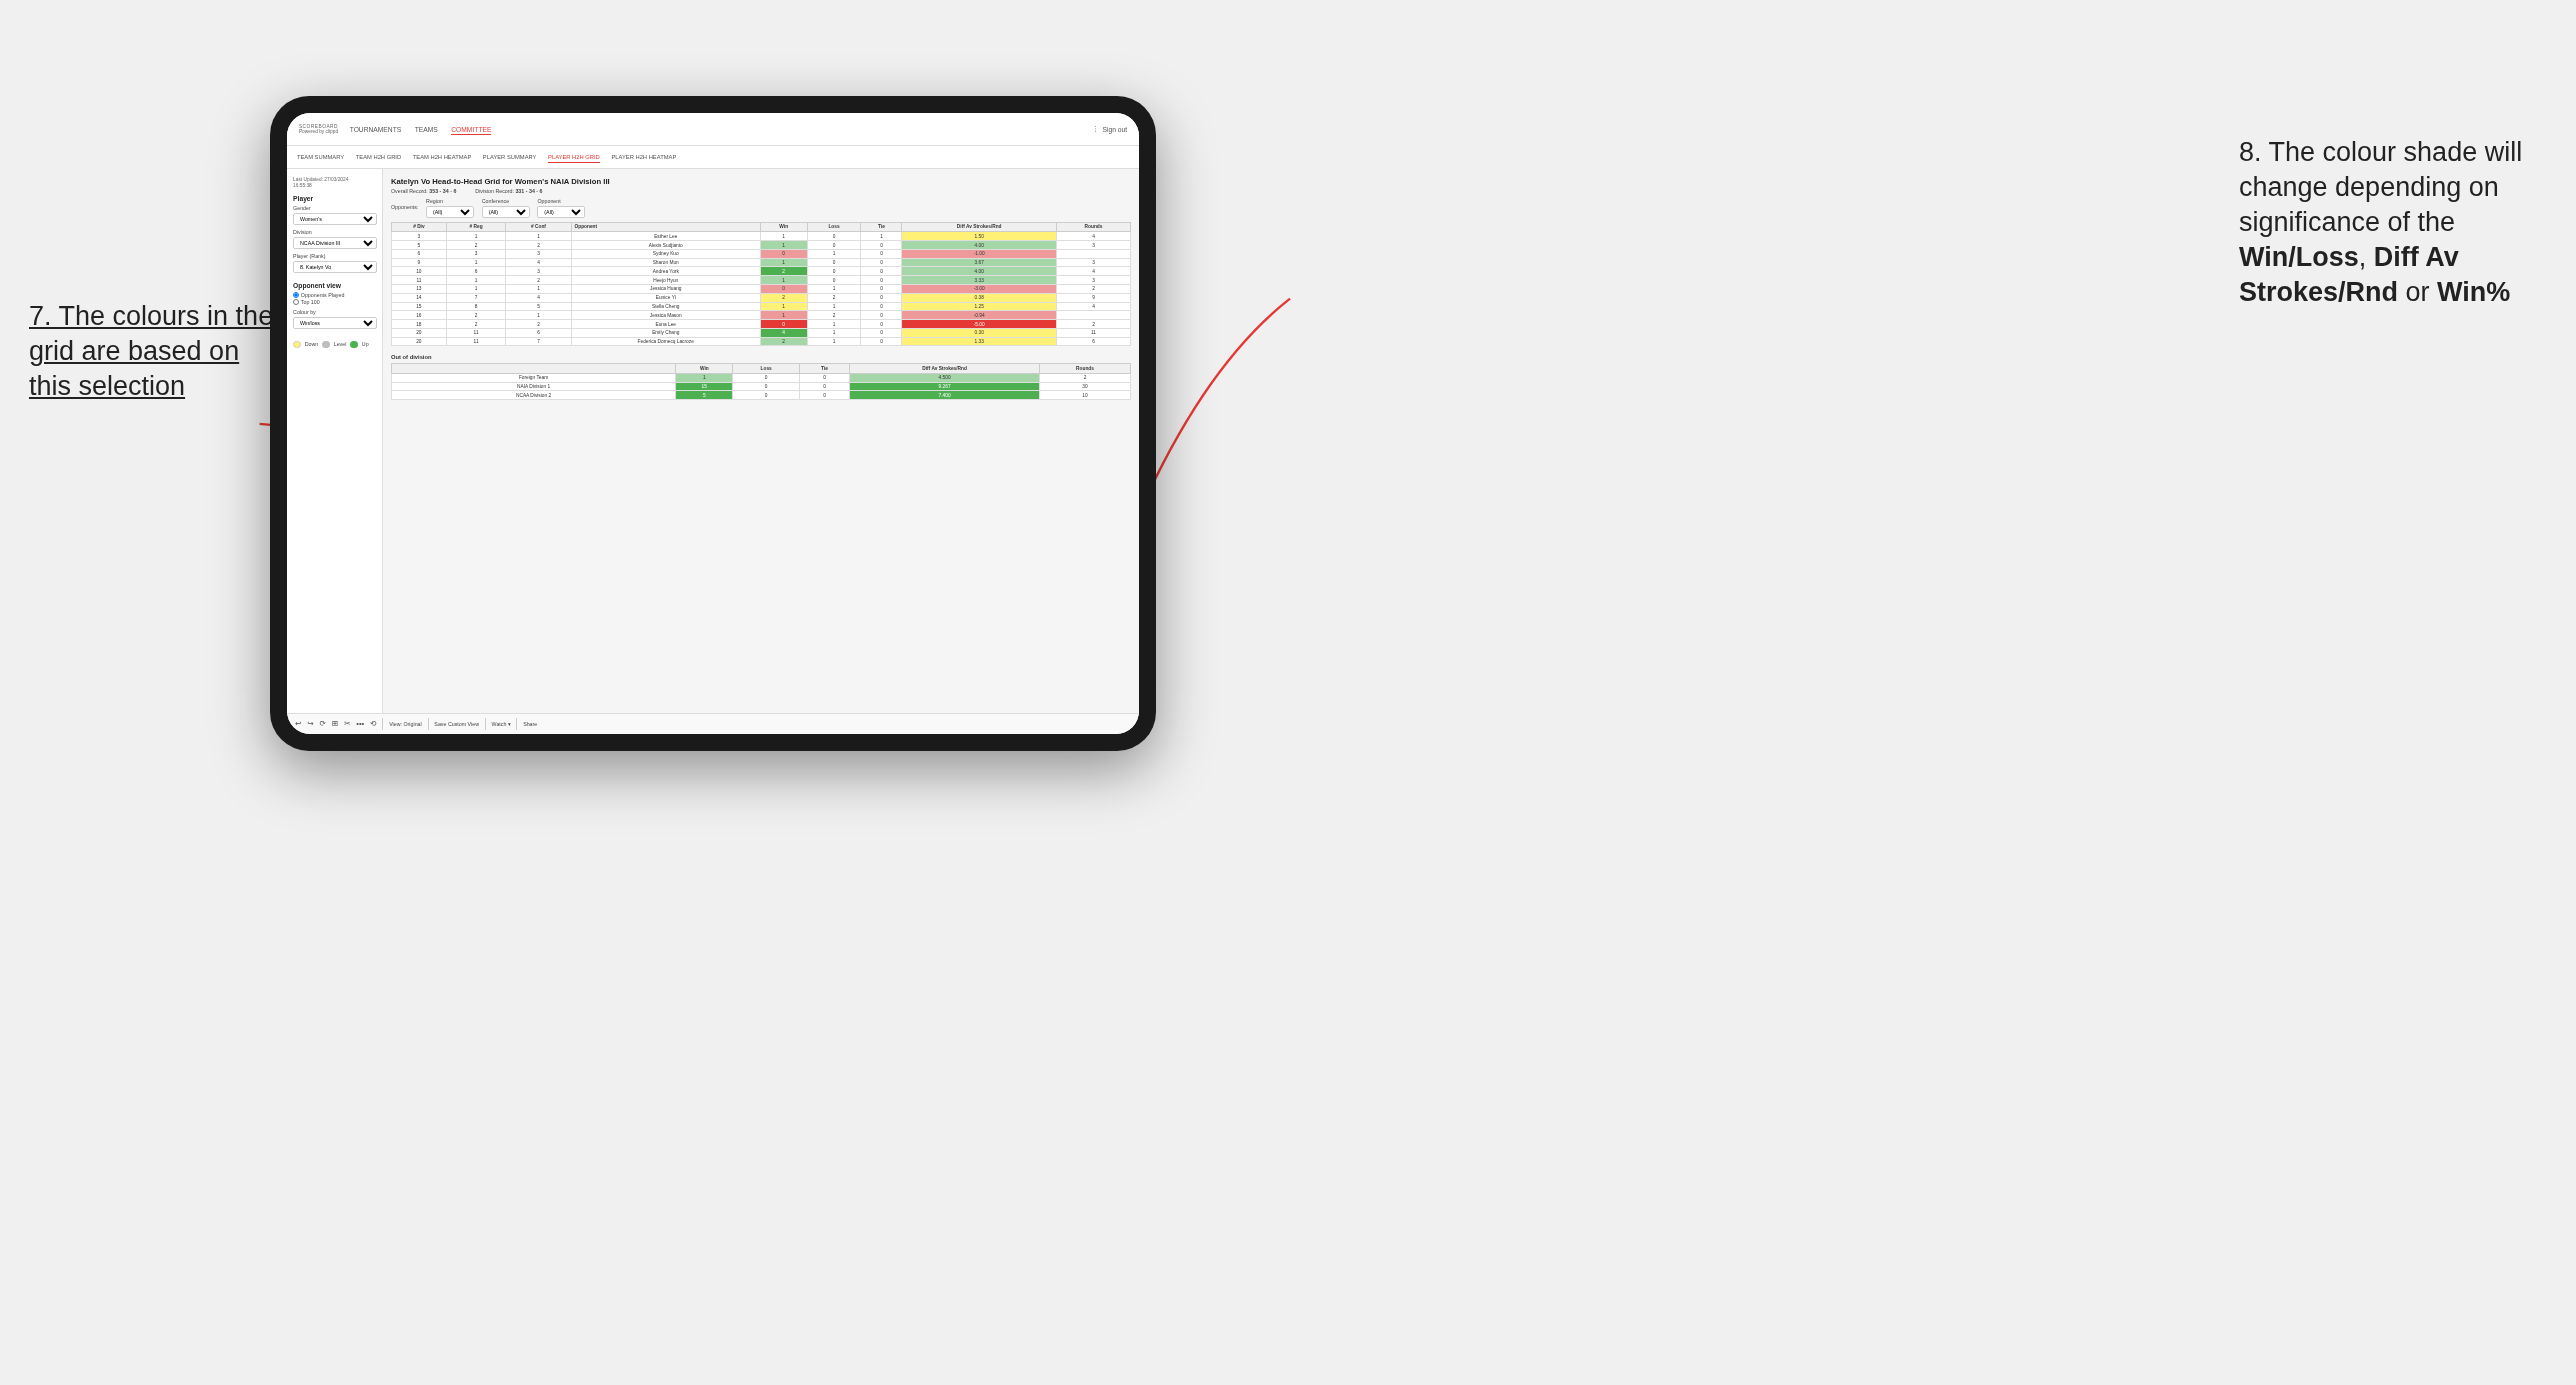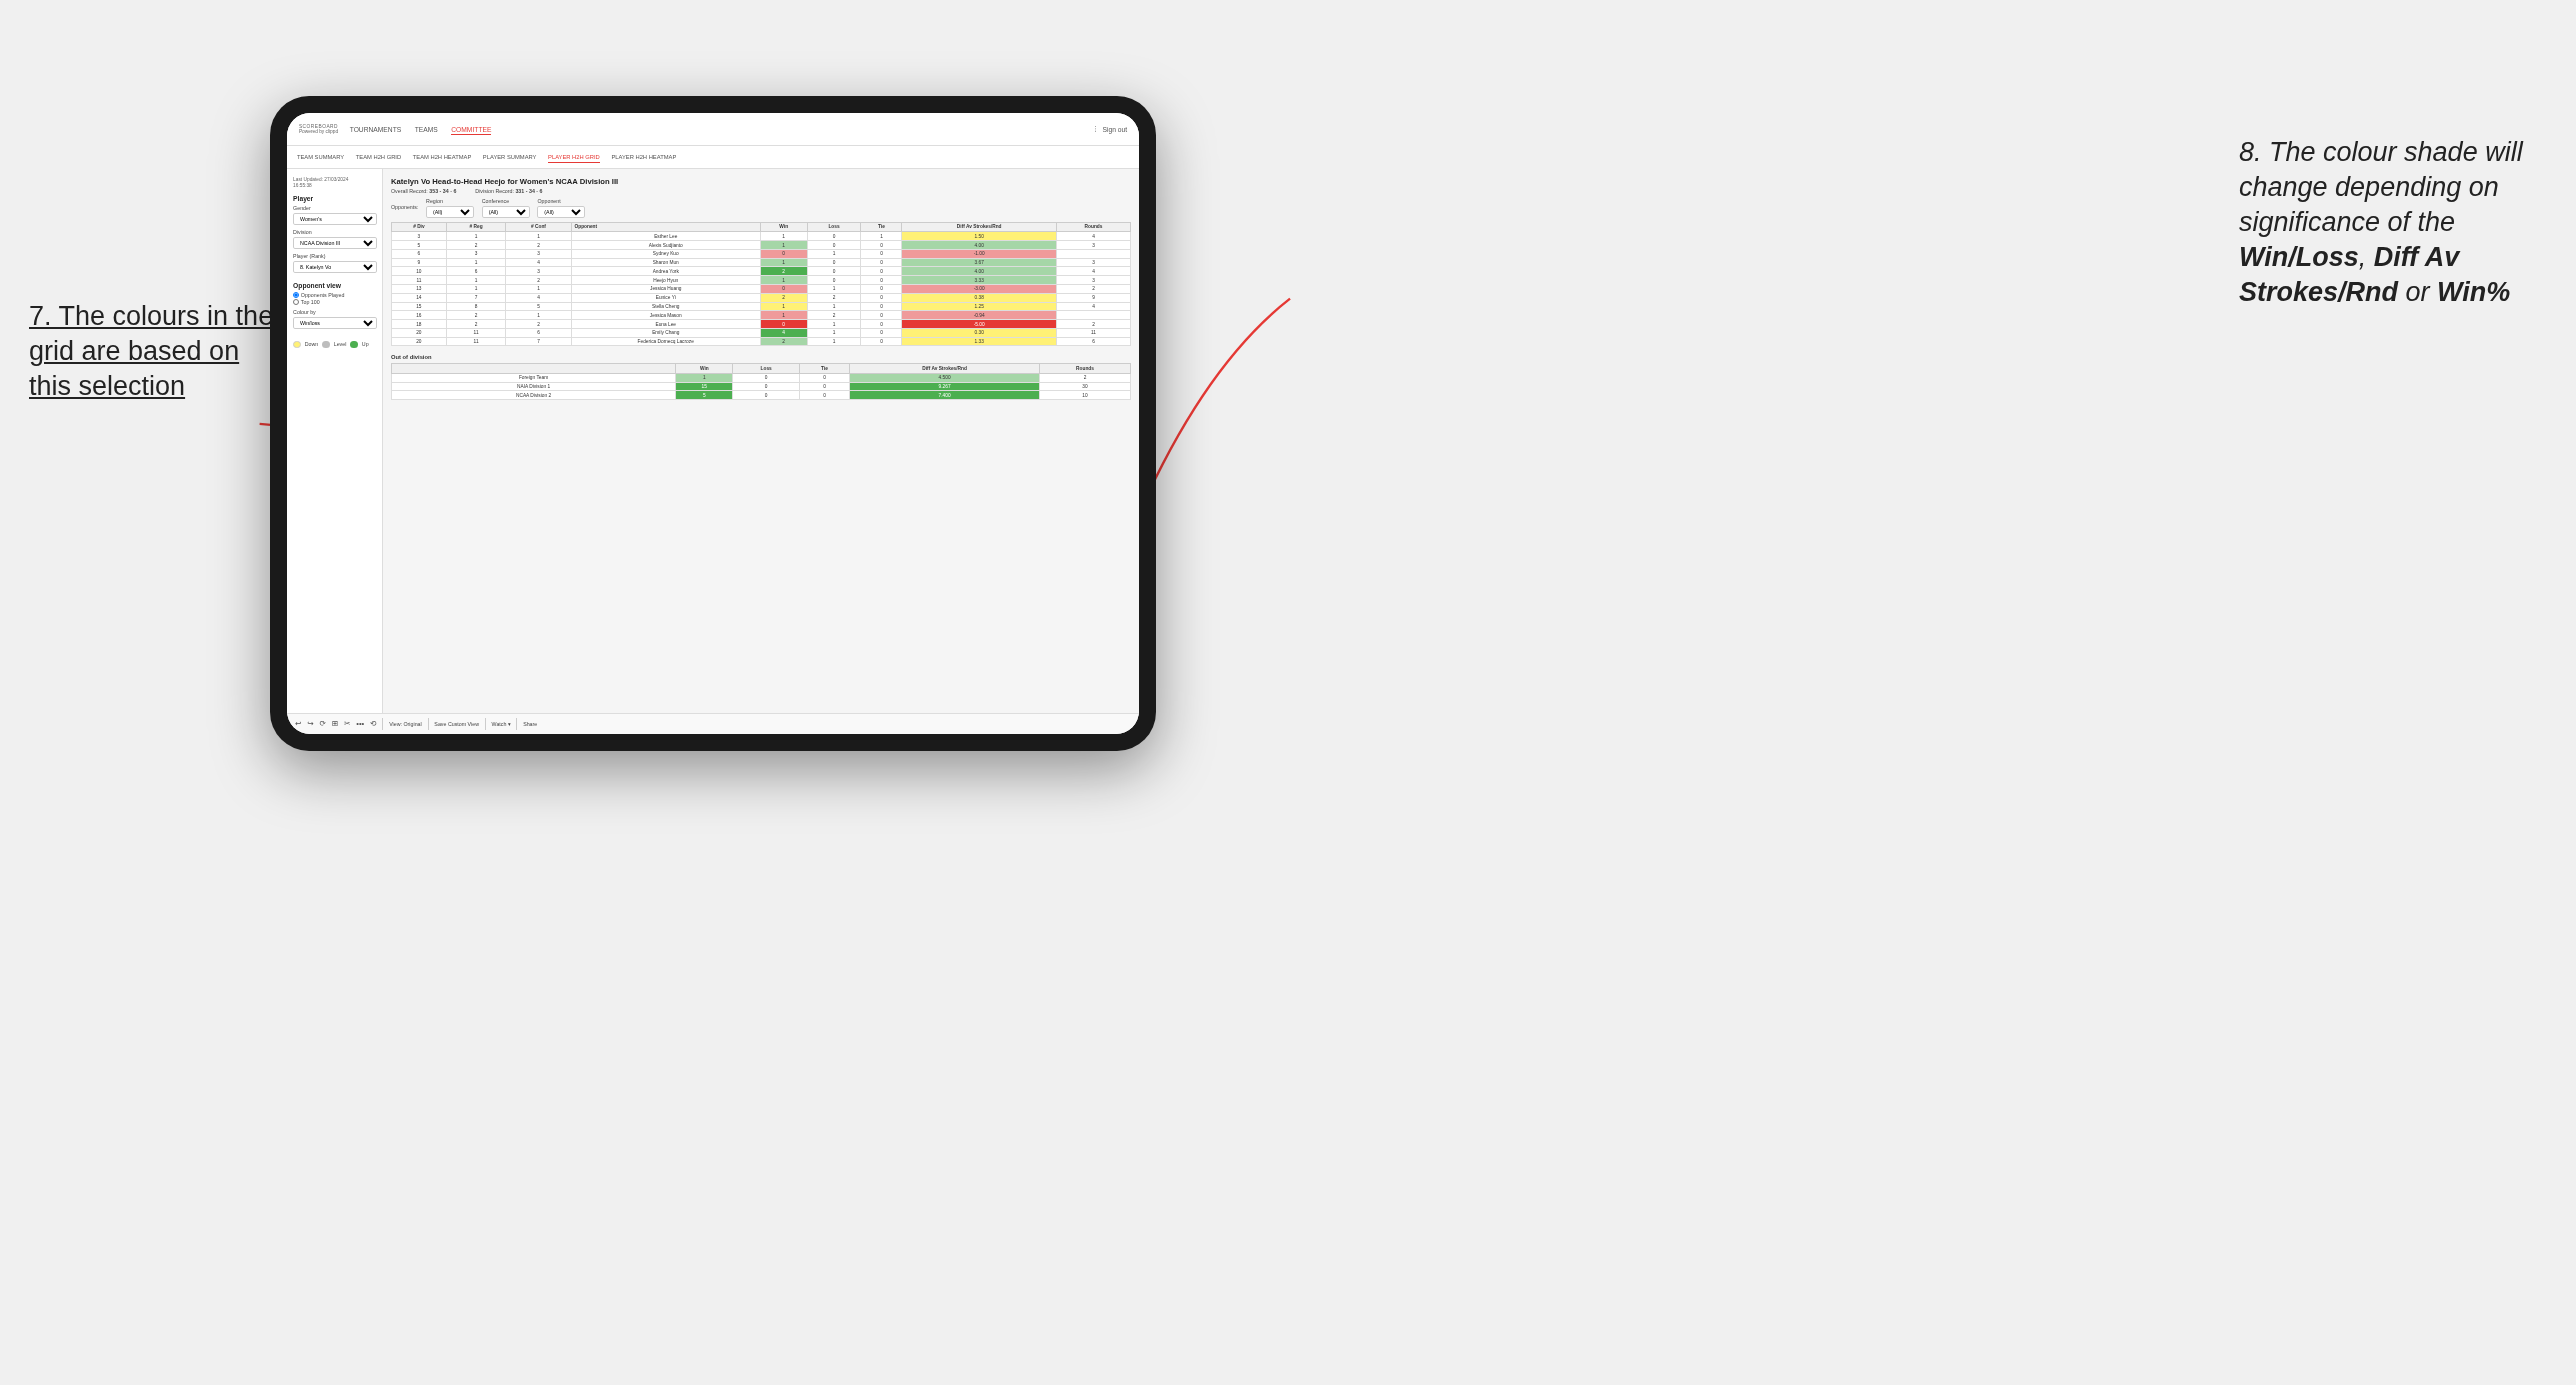--- a/index.html
+++ b/index.html
@@ -313,21 +313,20 @@
       text-decoration: underline;
     }
     .annotation-right {
       right: 29px;
       top: 135px;
       font-size: 27px;
       color: #222;
       line-height: 1.3;
       max-width: 308px;
       text-align: left;
-      font-style: italic;
     }
     .annotation-right strong {
       font-weight: bold;
     }
 
     
     .arrow-svg {
       position: absolute;
       pointer-events: none;
     }
@@ -451,21 +450,21 @@
           <span class="legend-label">Down</span>
           <div class="legend-dot" style="background:#bdbdbd;"></div>
           <span class="legend-label">Level</span>
           <div class="legend-dot" style="background:#4caf50;"></div>
           <span class="legend-label">Up</span>
         </div>
       </div>
 
       <div class="main-grid">
         <div class="grid-header">
-          <div class="grid-title">Katelyn Vo Head-to-Head Heejo for Women's NCAA Division III</div>
+          <div class="grid-title">Katelyn Vo Head-to-Head Grid for Women's NAIA Division III</div>
           <div class="grid-records">
             <span>
               <span>Overall Record:</span>
               <strong>353 - 34 - 6</strong>
             </span>
             <span>
               <span>Division Record:</span>
               <strong>331 - 34 - 6</strong>
             </span>
           </div>

